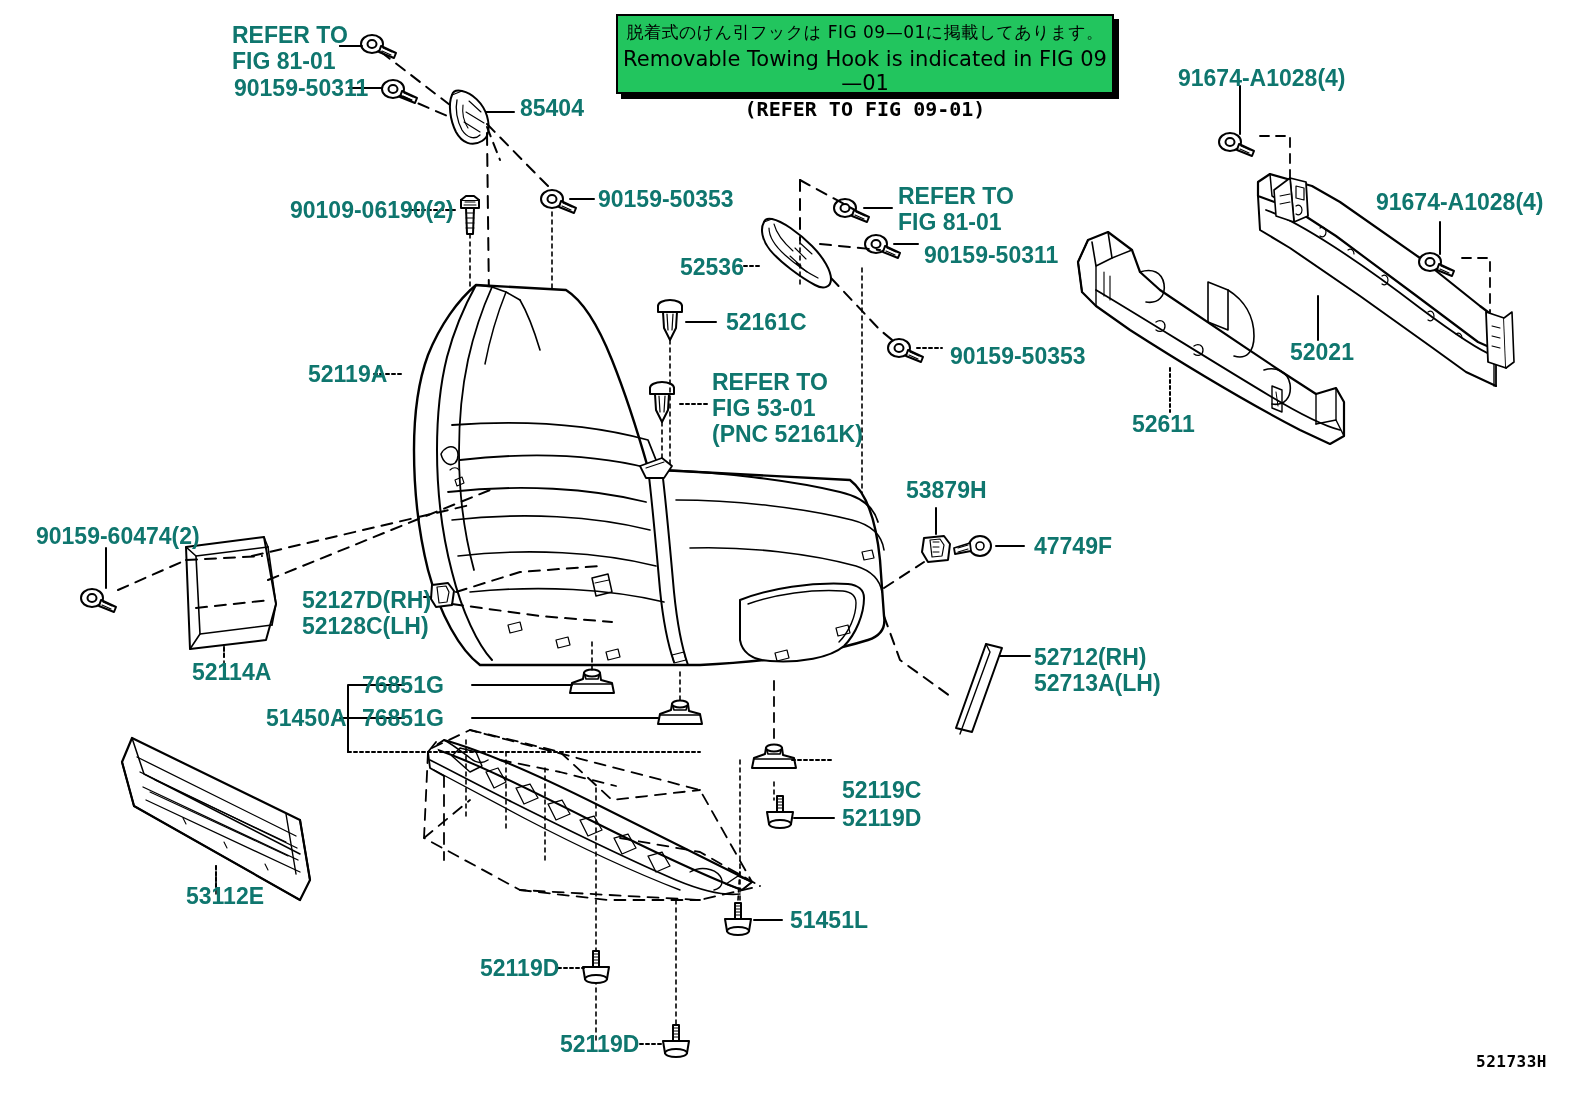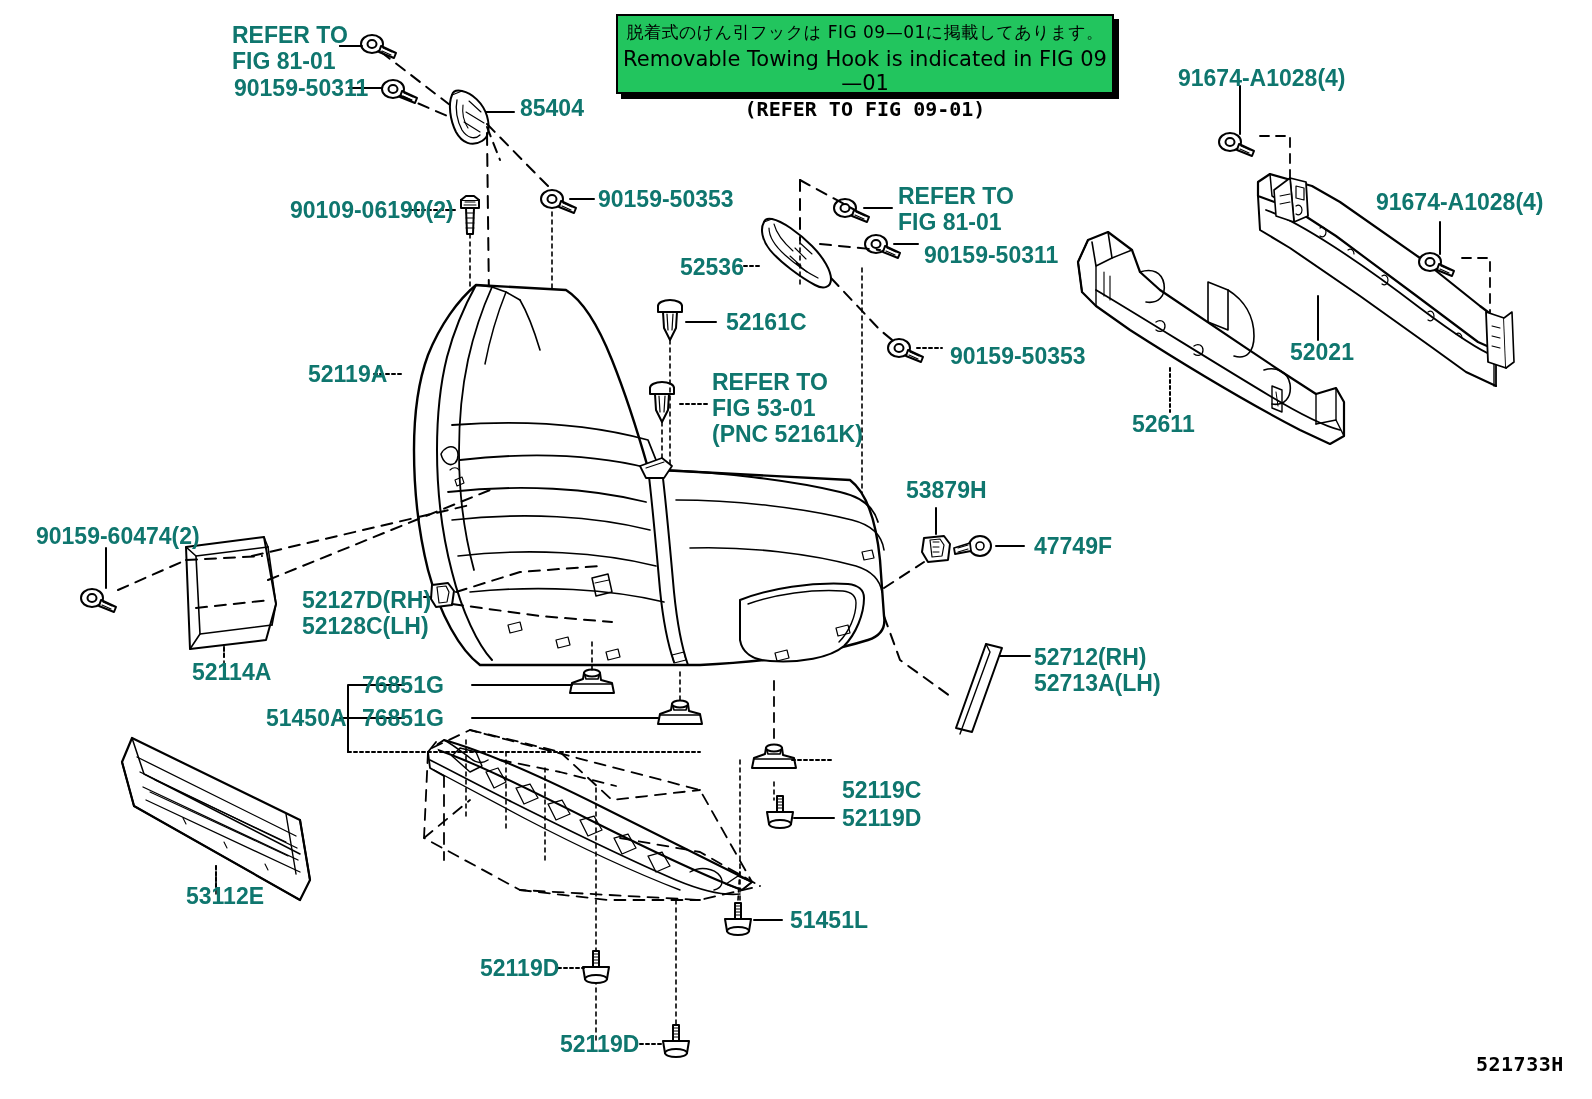--- a/index.html
+++ b/index.html
@@ -15,21 +15,21 @@
   #notebox{position:absolute;left:616px;top:14px;width:498px;height:80px;
            border:2px solid #000;background:#22c55e;box-sizing:border-box;
            box-shadow:5px 5px 0 #000;}
   #notebox .nb-jp{font-family:"DejaVu Sans","Liberation Sans",sans-serif;font-size:17px;
                   text-align:center;margin-top:5px;letter-spacing:.5px;}
   #notebox .nb-en{font-family:"DejaVu Sans","Liberation Sans",sans-serif;font-size:21px;
                   text-align:center;margin-top:3px;}
   #notebox .nb-ref{font-family:"DejaVu Sans Mono","Liberation Mono",monospace;font-size:20px;
                    font-weight:700;text-align:center;margin-top:2px;}
 
-  #figid{position:absolute;left:1476px;top:1052px;font-size:20px;font-weight:700;
+  #figid{position:absolute;left:1476px;top:1052px;font-size:16px;font-weight:700;
          font-family:"DejaVu Sans Mono","Liberation Mono",monospace;letter-spacing:.5px;}
 </style>
 </head>
 <body>
 
 <div id="stage">
 
   <svg id="art" viewBox="0 0 1592 1099">
     <defs>
       <g id="boltA">

